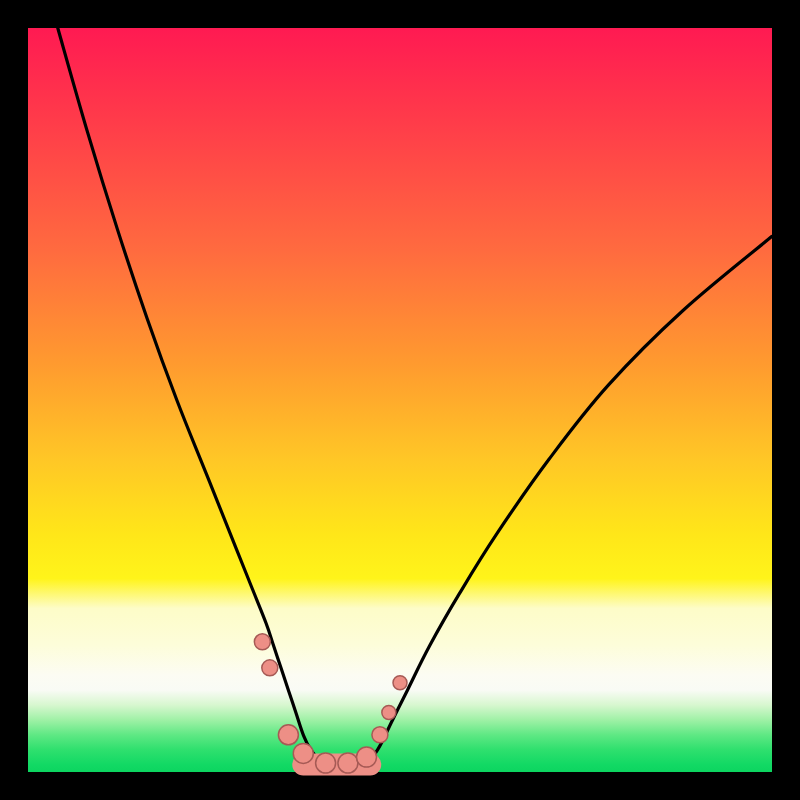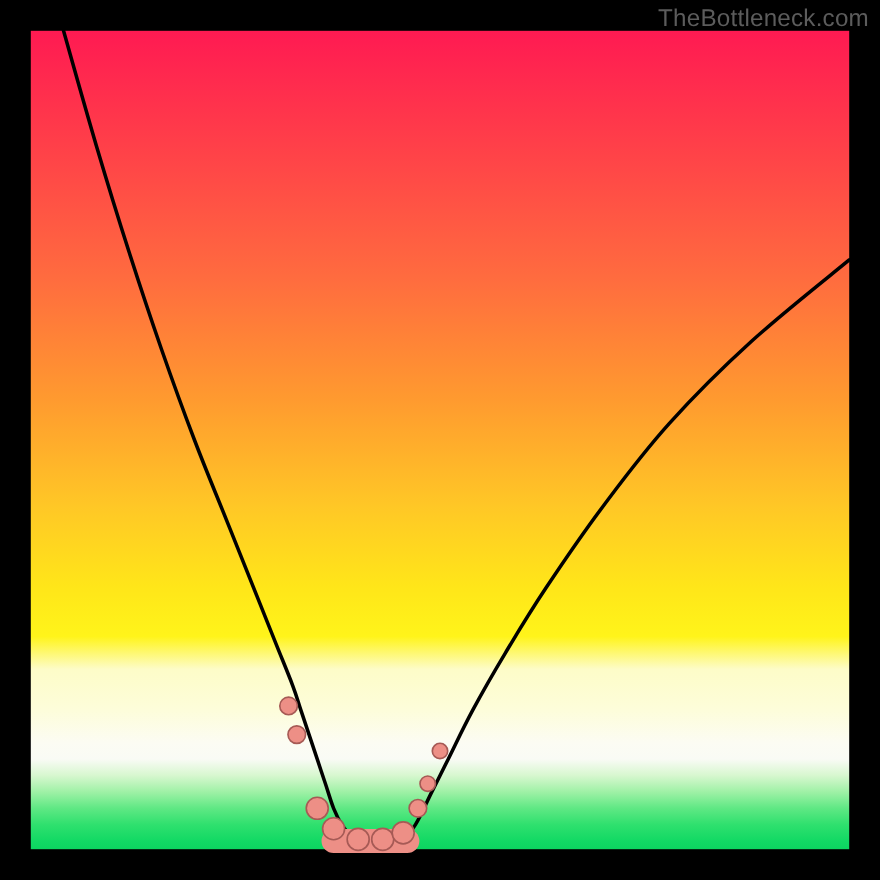--- a/index.html
+++ b/index.html
@@ -82,14 +82,13 @@
           <circle cx="275.28" cy="725.4" r="10" fill="#ed8f86" stroke="#a65a55" stroke-width="1.5"></circle>
           <circle cx="297.6" cy="735.072" r="10" fill="#ed8f86" stroke="#a65a55" stroke-width="1.5"></circle>
           <circle cx="319.92" cy="735.072" r="10" fill="#ed8f86" stroke="#a65a55" stroke-width="1.5"></circle>
           <circle cx="338.52000000000004" cy="729.12" r="10" fill="#ed8f86" stroke="#a65a55" stroke-width="1.5"></circle>
           <circle cx="351.912" cy="706.8" r="8" fill="#ed8f86" stroke="#a65a55" stroke-width="1.5"></circle>
           <circle cx="360.84" cy="684.48" r="7" fill="#ed8f86" stroke="#a65a55" stroke-width="1.5"></circle>
           <circle cx="372" cy="654.72" r="7" fill="#ed8f86" stroke="#a65a55" stroke-width="1.5"></circle>
         </g>
     </svg>
   </div>
-  <div class="watermark">TheBottleneck.com</div>
 </div>
 
 </body></html>

